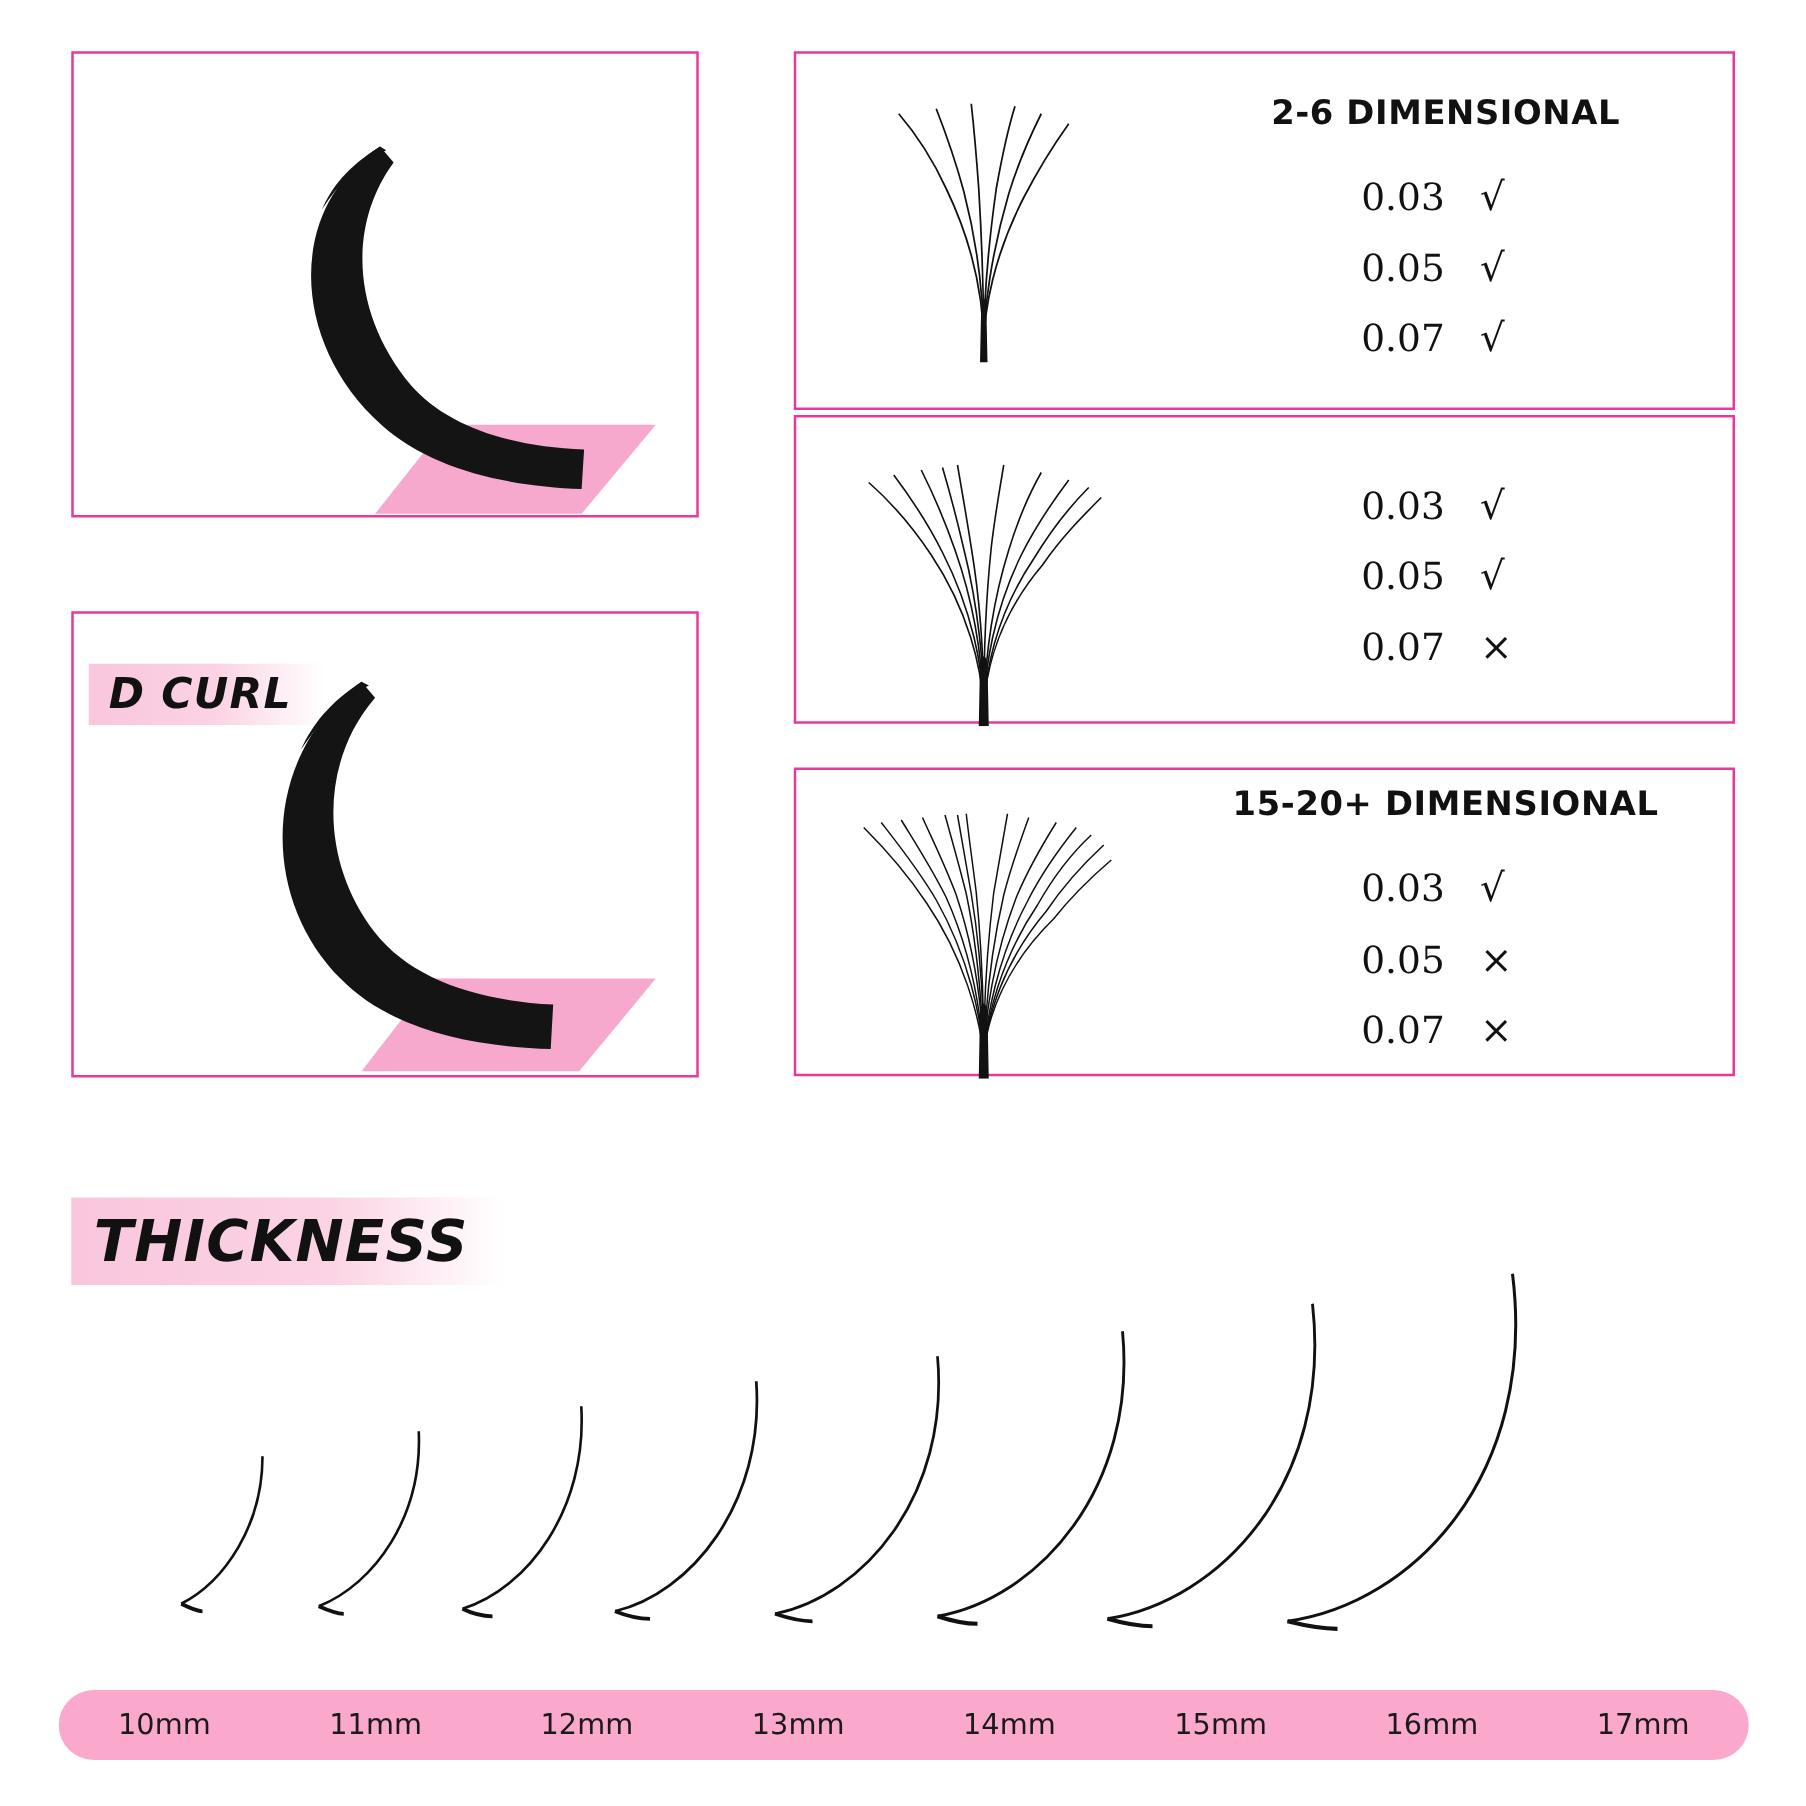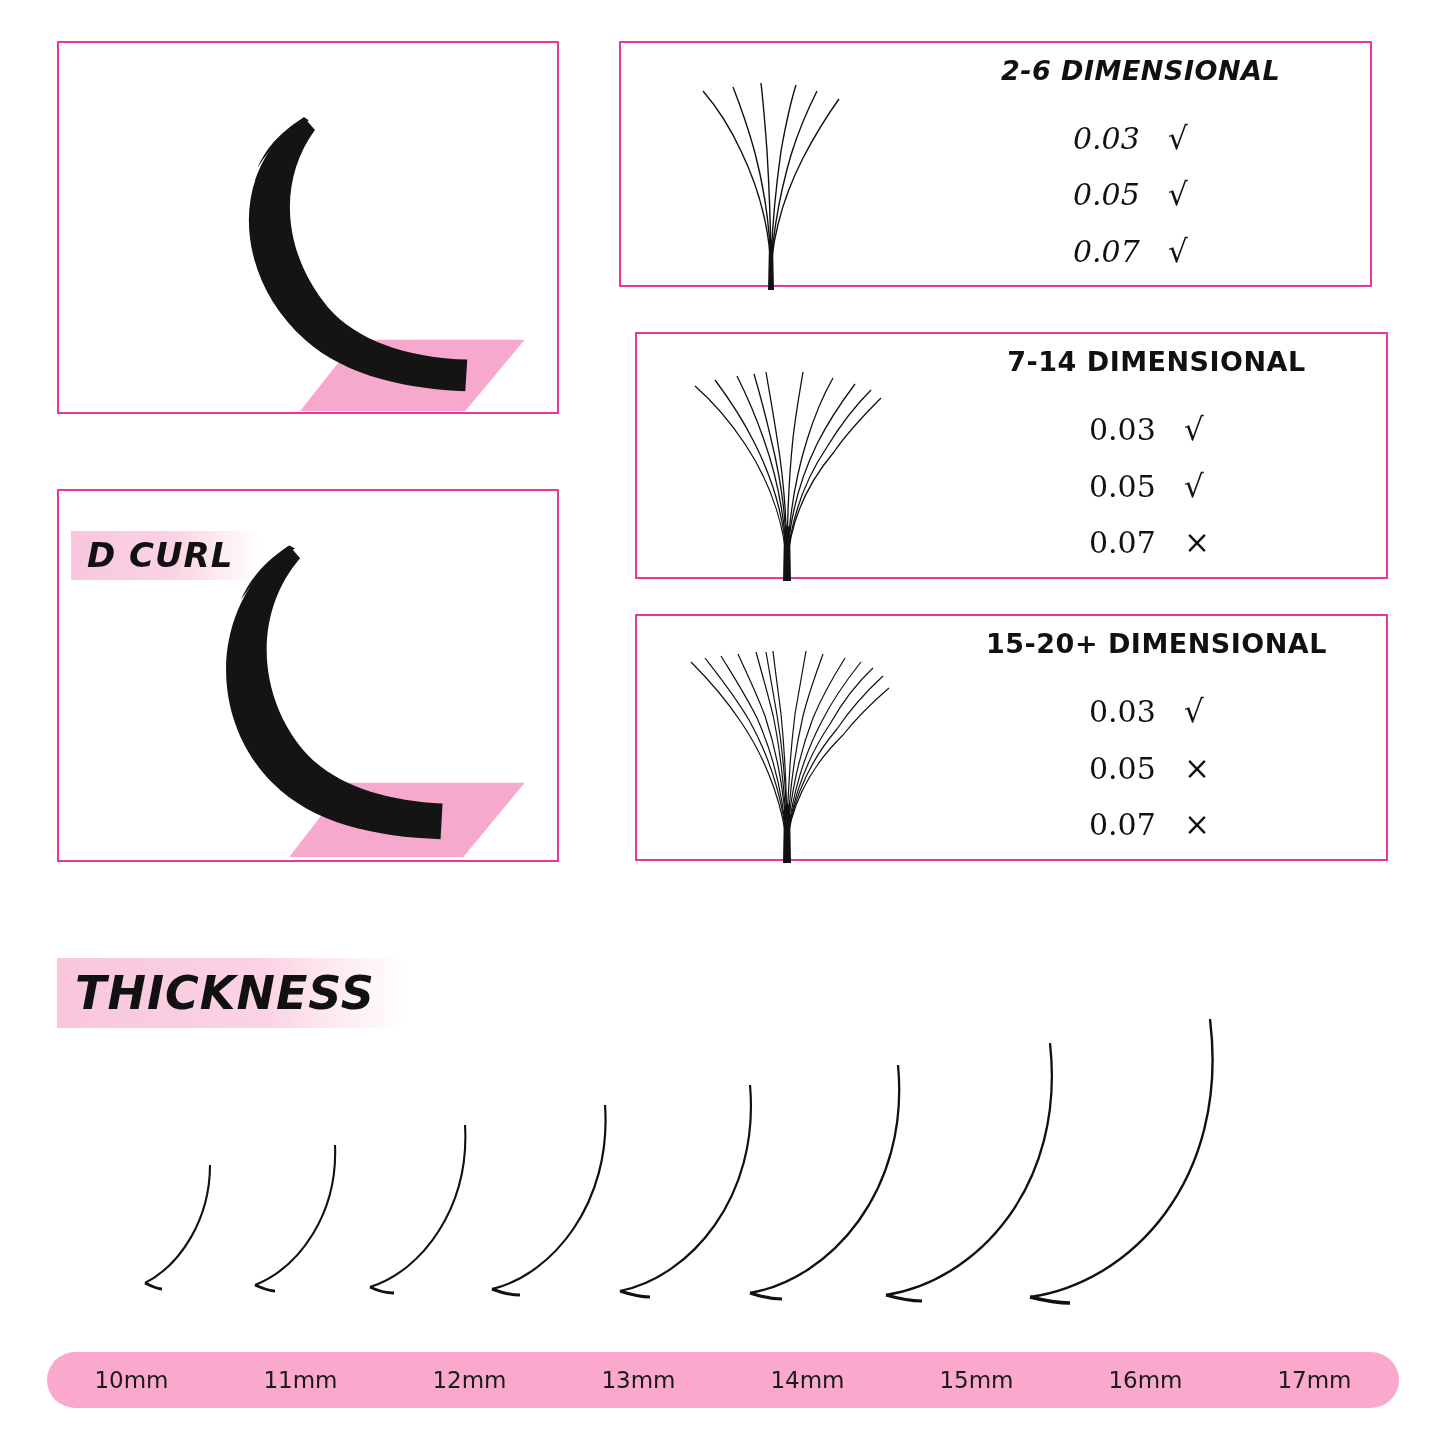--- a/index.html
+++ b/index.html
@@ -44,21 +44,21 @@
 
   
   .dim-panel {
     position: absolute;
     border: 2px solid #e8389b;
     box-sizing: border-box;
     display: flex;
     align-items: center;
     background: #fff;
   }
-  #dim-panel-0 { left: 619px; top: 41px;  width: 753px; height: 246px; font-style: italic; }
+  #dim-panel-0 { left: 635px; top: 41px;  width: 753px; height: 287px; }
   #dim-panel-1 { left: 635px; top: 332px; width: 753px; height: 247px; }
   #dim-panel-2 { left: 635px; top: 614px; width: 753px; height: 247px; }
 
   .dim-fan {
     width: 300px;
     height: 100%;
     flex: 0 0 300px;
     position: relative;
   }
   .dim-info {
@@ -191,21 +191,20 @@
         <path d="M150,232 C151,200 155,154 170,106 C178,80 188,58 196,44"></path>
         <path d="M150,232 C151,200 158,155 180,110 C192,86 206,66 218,50"></path>
         <path d="M150,232 C152,200 161,156 190,113 C204,90 220,70 234,56"></path>
         <path d="M150,232 C152,200 163,158 197,118 C212,96 230,78 244,64"></path>
         <path d="M150,232 C150,200 146,153 134,105 C128,79 122,57 117,40"></path>
       </g>
       <path d="M146,247 L154,247 L153,196 Q150,186 147,196 Z" fill="#111"></path>
     </svg>
   </div>
   <div class="dim-info">
-    <div class="dim-title">7-14 DIMENSIONAL</div>
     <div class="dim-rows">
       <div class="dim-row">
         <span class="val">0.03</span><span class="mark">√</span>
       </div>
       <div class="dim-row">
         <span class="val">0.05</span><span class="mark">√</span>
       </div>
       <div class="dim-row">
         <span class="val">0.07</span><span class="mark">×</span>
       </div>

